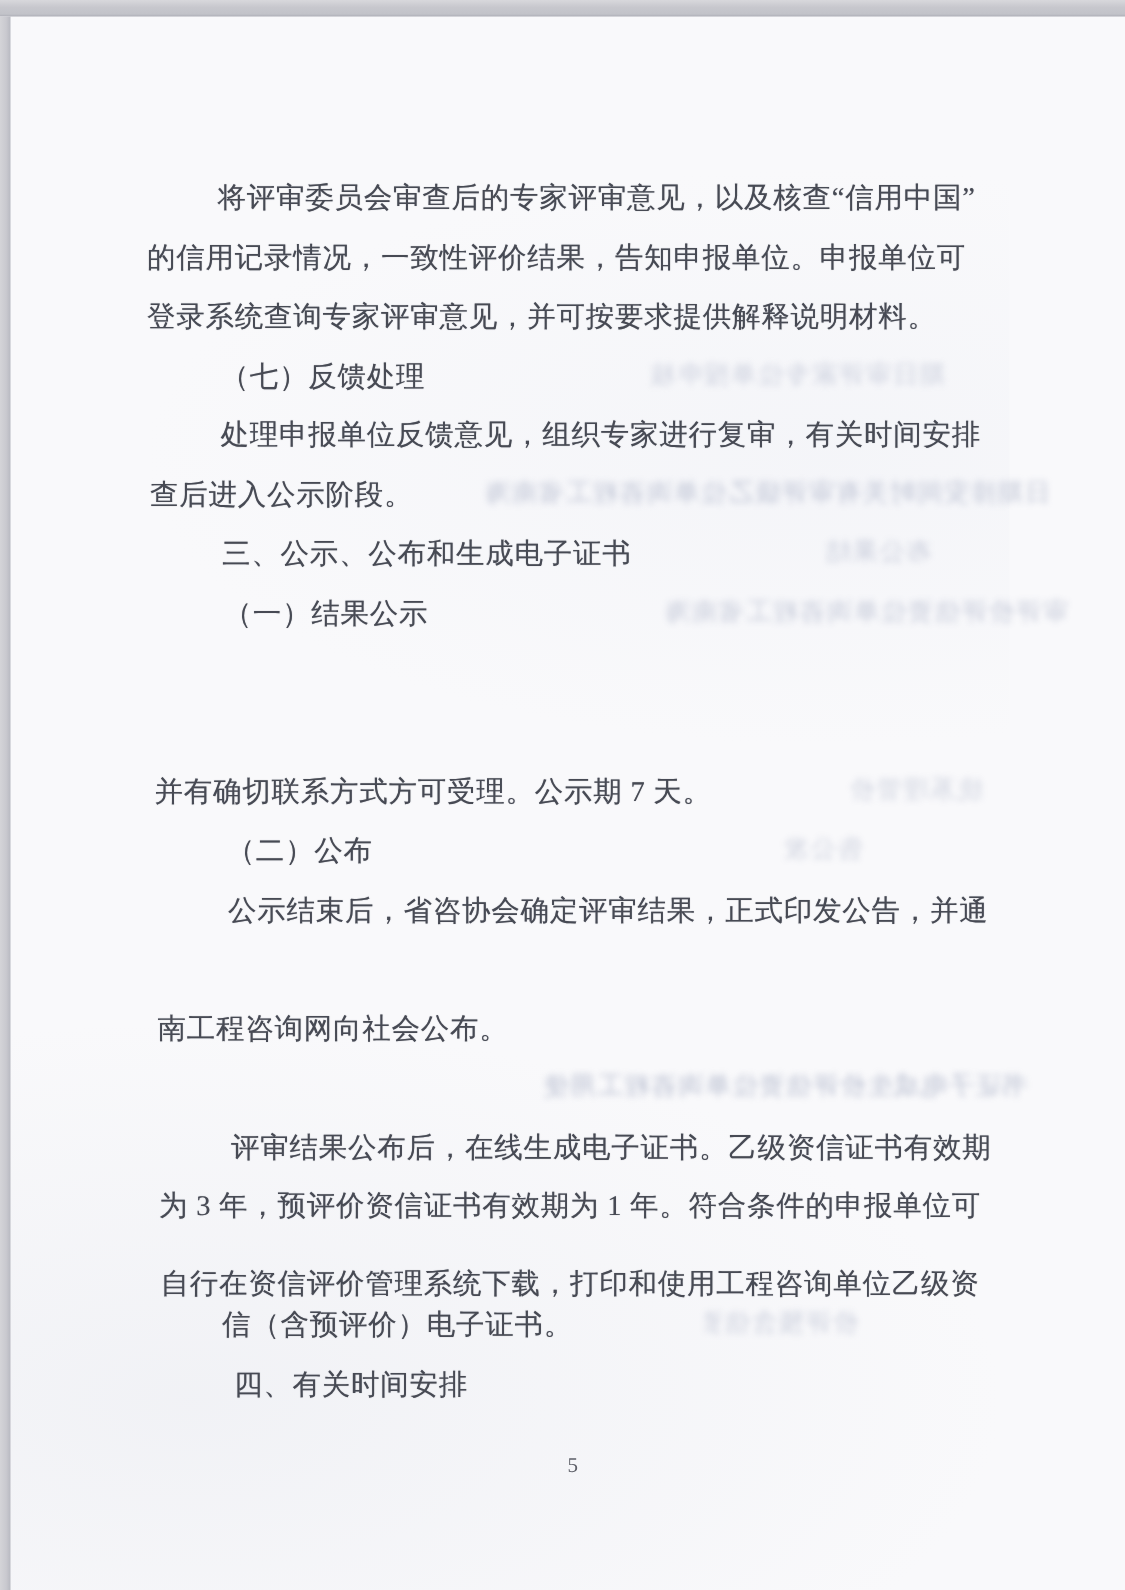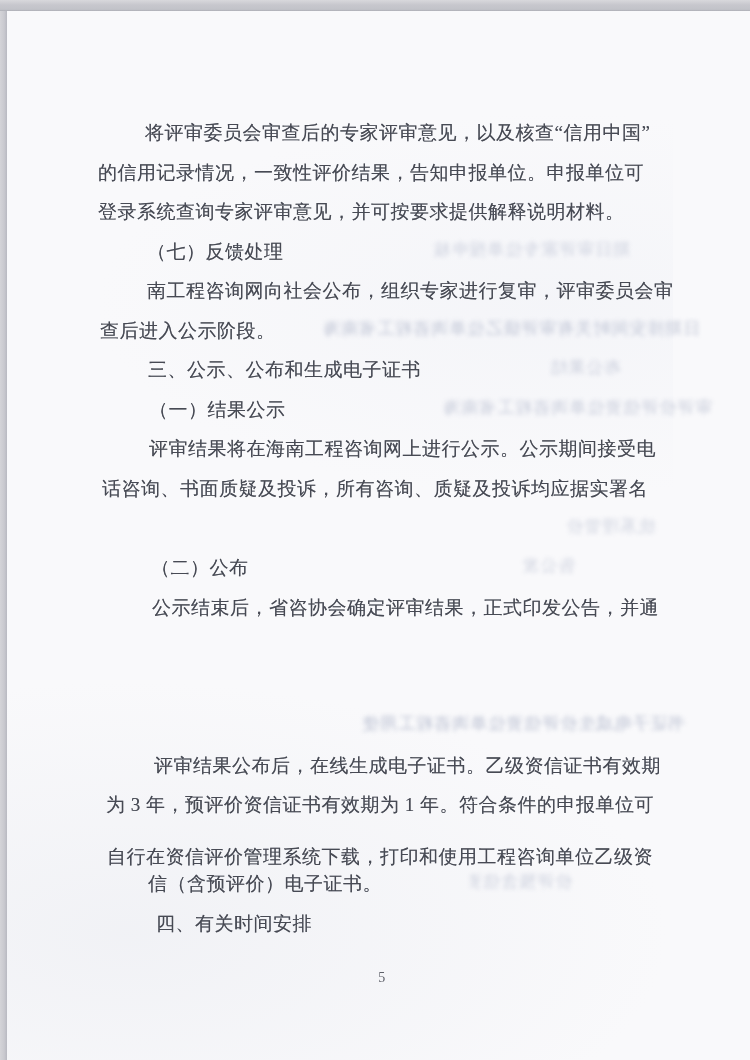--- a/index.html
+++ b/index.html
@@ -62,28 +62,28 @@
       <div class="bleed" style="top: 513.5px; left: 567px; width: 88px; opacity: 0.38;">统系理管价</div>
       <div class="bleed" style="top: 553.05px; left: 517px; width: 58px; opacity: 0.4;">告公发</div>
       <div class="bleed" style="top: 711.25px; left: 333px; width: 352px; opacity: 0.58;">书证子电成生价评信资位单询咨程工用使</div>
       <div class="bleed" style="top: 869.45px; left: 470px; width: 102px; opacity: 0.4;">价评预含信资</div>
     </div>
   <div class="text-layer" id="text-layer">
       <div class="line" style="top: 120px; left: 145px;">将评审委员会审查后的专家评审意见，以及核查“信用中国”</div>
       <div class="line" style="top: 159.55px; left: 98px;">的信用记录情况，一致性评价结果，告知申报单位。申报单位可</div>
       <div class="line" style="top: 199.1px; left: 98px; text-align: right;">登录系统查询专家评审意见，并可按要求提供解释说明材料。</div>
       <div class="line" style="top: 238.65px; left: 147px;">（七）反馈处理</div>
-      <div class="line" style="top: 278.2px; left: 147px;">南工程咨询网向社会公布，组织专家进行复审，评审委员会审</div>
+      <div class="line" style="top: 278.2px; left: 147px;">处理申报单位反馈意见，组织专家进行复审，有关时间安排</div>
       <div class="line" style="top: 317.75px; left: 100px;">查后进入公示阶段。</div>
       <div class="line" style="top: 357.3px; left: 148px;">三、公示、公布和生成电子证书</div>
       <div class="line" style="top: 396.85px; left: 149px;">（一）结果公示</div>
-      <div class="line" style="top: 436.4px; left: 149px;">评审结果将在海南工程咨询网上进行公示。公示期间接受电</div>
-      <div class="line" style="top: 475.95px; left: 102px;">话咨询、书面质疑及投诉，所有咨询、质疑及投诉均应据实署名</div>
+      <div class="line" style="top: 515.5px; left: 103px;">并有确切联系方式方可受理。公示期 7 天。</div>
       <div class="line" style="top: 555.05px; left: 151px;">（二）公布</div>
       <div class="line" style="top: 594.6px; left: 152px;">公示结束后，省咨协会确定评审结果，正式印发公告，并通</div>
+      <div class="line" style="top: 673.7px; left: 105px;">南工程咨询网向社会公布。</div>
       <div class="line" style="top: 752.8px; left: 154px;">评审结果公布后，在线生成电子证书。乙级资信证书有效期</div>
       <div class="line" style="top: 792.35px; left: 106px;">为 3 年，预评价资信证书有效期为 1 年。符合条件的申报单位可</div>
       <div class="line" style="top: 831.9px; left: 107px; margin-top: 12px;">自行在资信评价管理系统下载，打印和使用工程咨询单位乙级资</div>
       <div class="line" style="top: 871.45px; left: 107px; margin-left: 41px;">信（含预评价）电子证书。</div>
       <div class="line" style="top: 911px; left: 156px;">四、有关时间安排</div>
     </div>
   <div class="pagenum">5</div>
 </div>
 
 </body></html>

